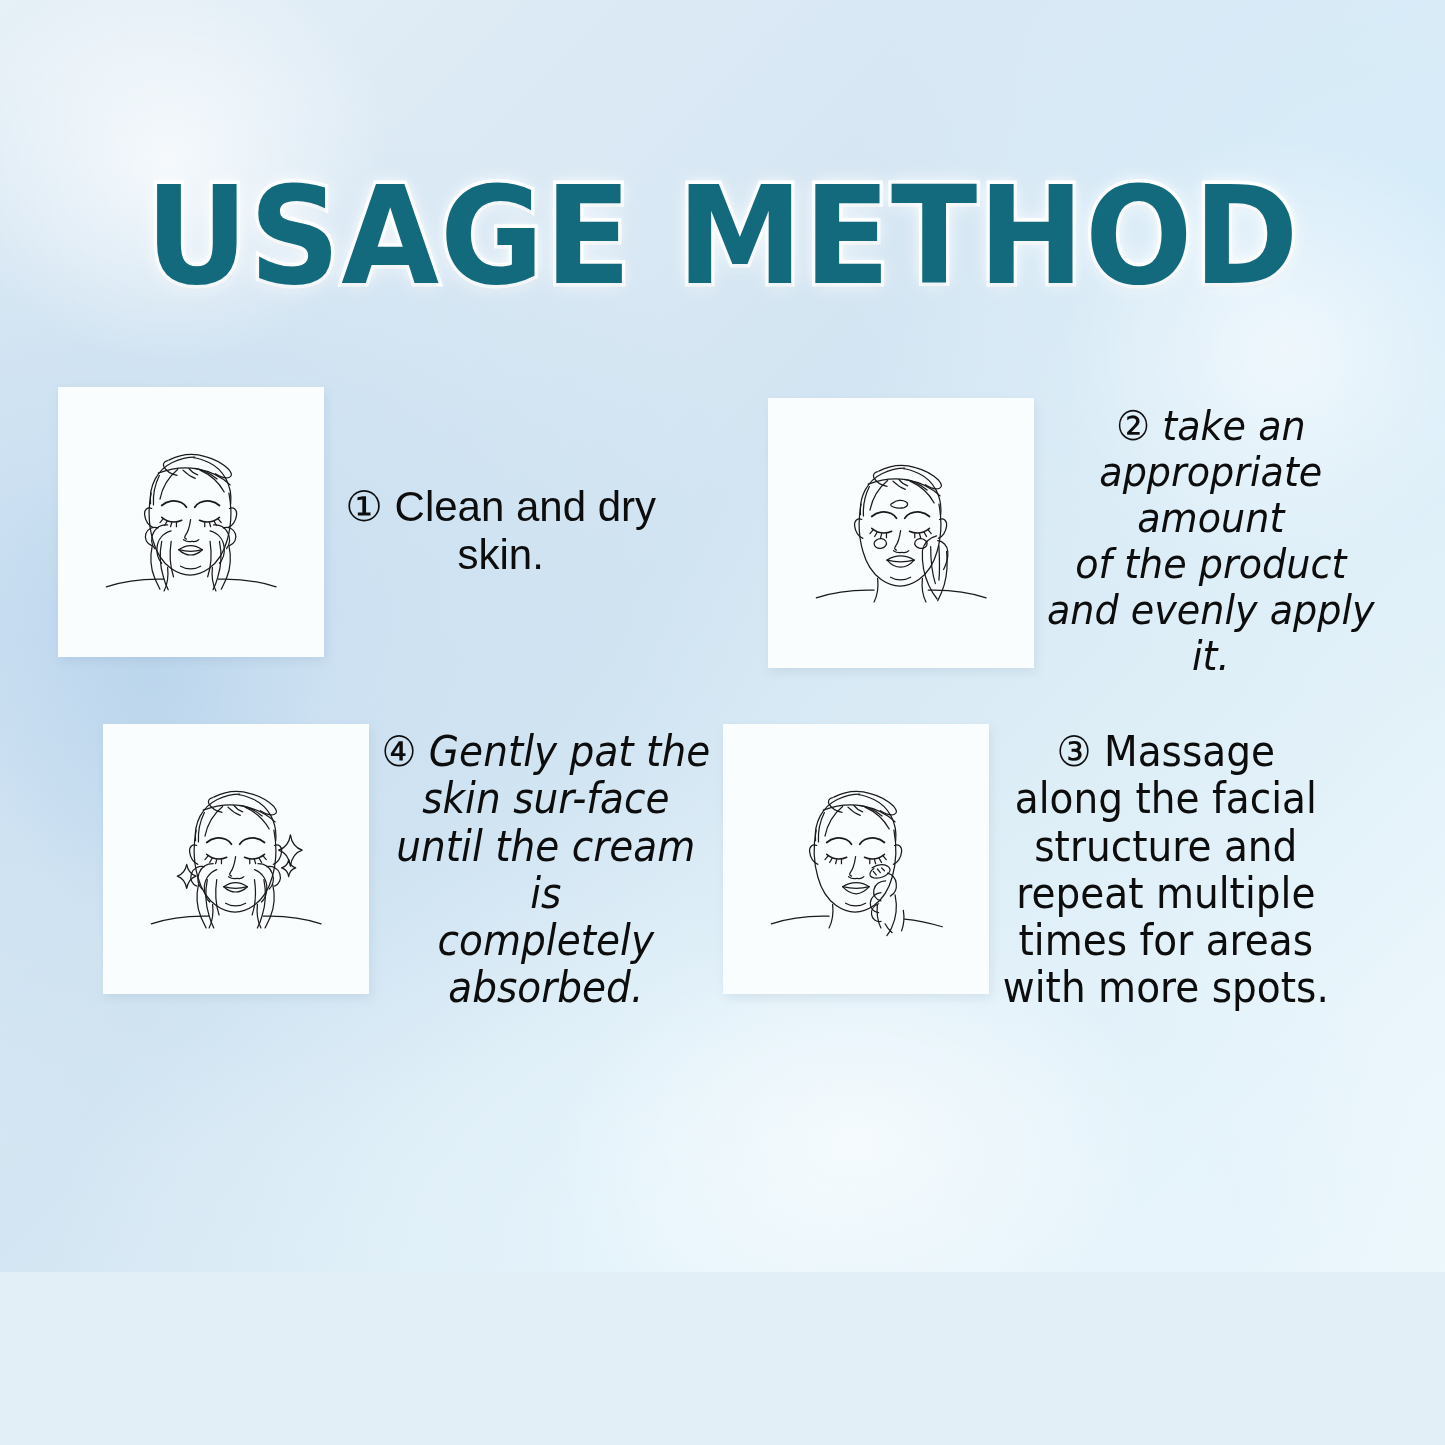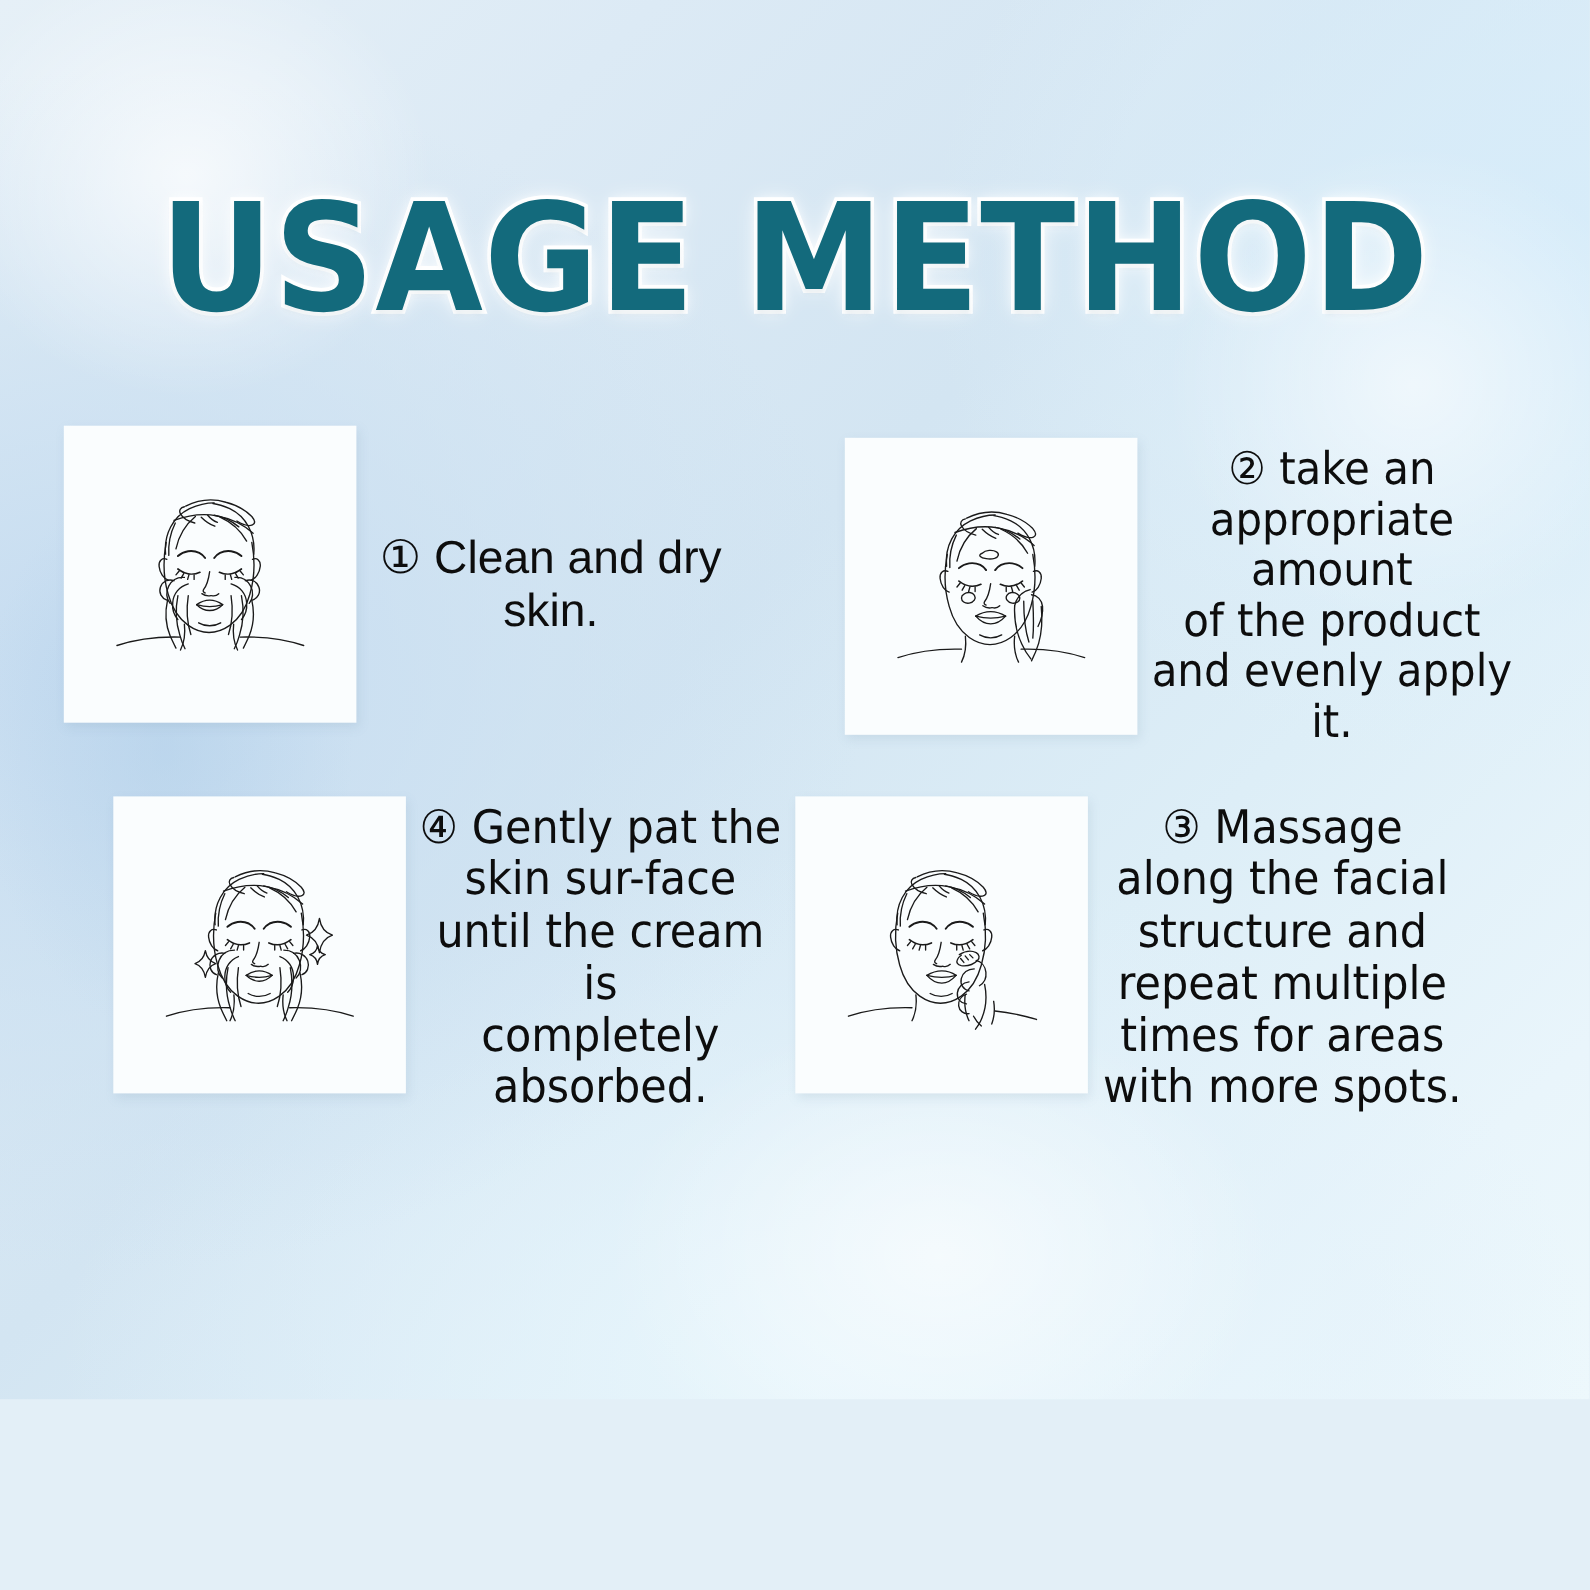--- a/index.html
+++ b/index.html
@@ -91,21 +91,21 @@
   .row-2 {
     margin-top: 27px;
   }
   .step {
     width: 620px;
     display: flex;
     flex-direction: row;
     align-items: center;
   }
   .step-left  { margin-right: 0px; padding-right: 45px; }
-  .step-right { margin-left: 0px;  padding-left: 45px; }
+  .step-right { margin-left: 0px;  padding-left: 45px; font-style: italic; }
 
   .card {
     width: 452px;
     height: 270px;
     background: #fafdfe;
     box-shadow: 2px 4px 9px rgba(120,148,170,0.17);
     display: flex;
     align-items: center;
     justify-content: center;
     overflow: hidden;

